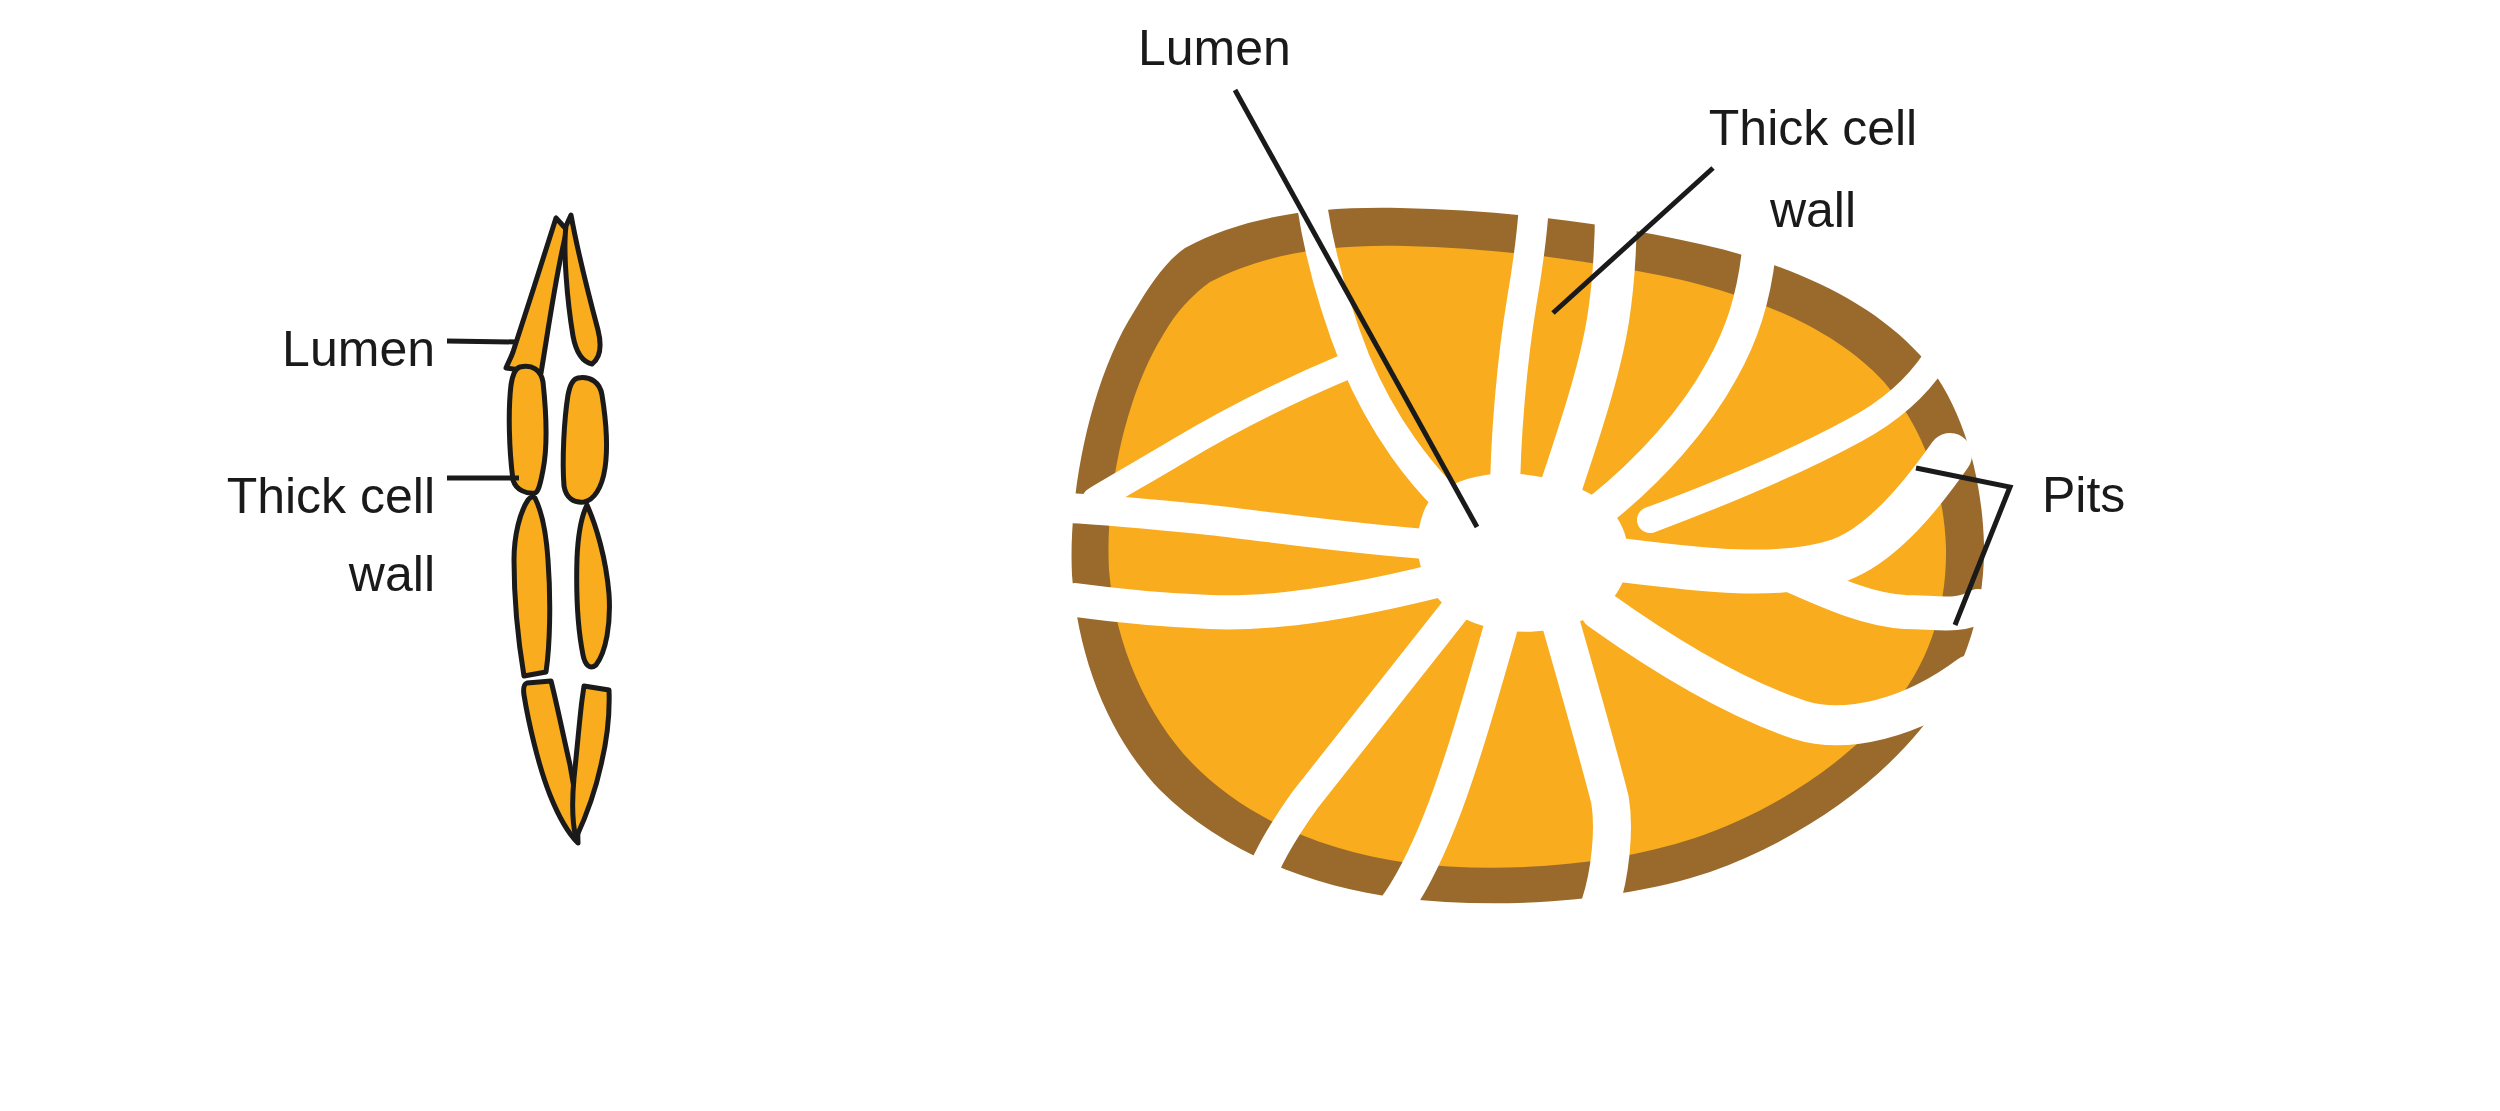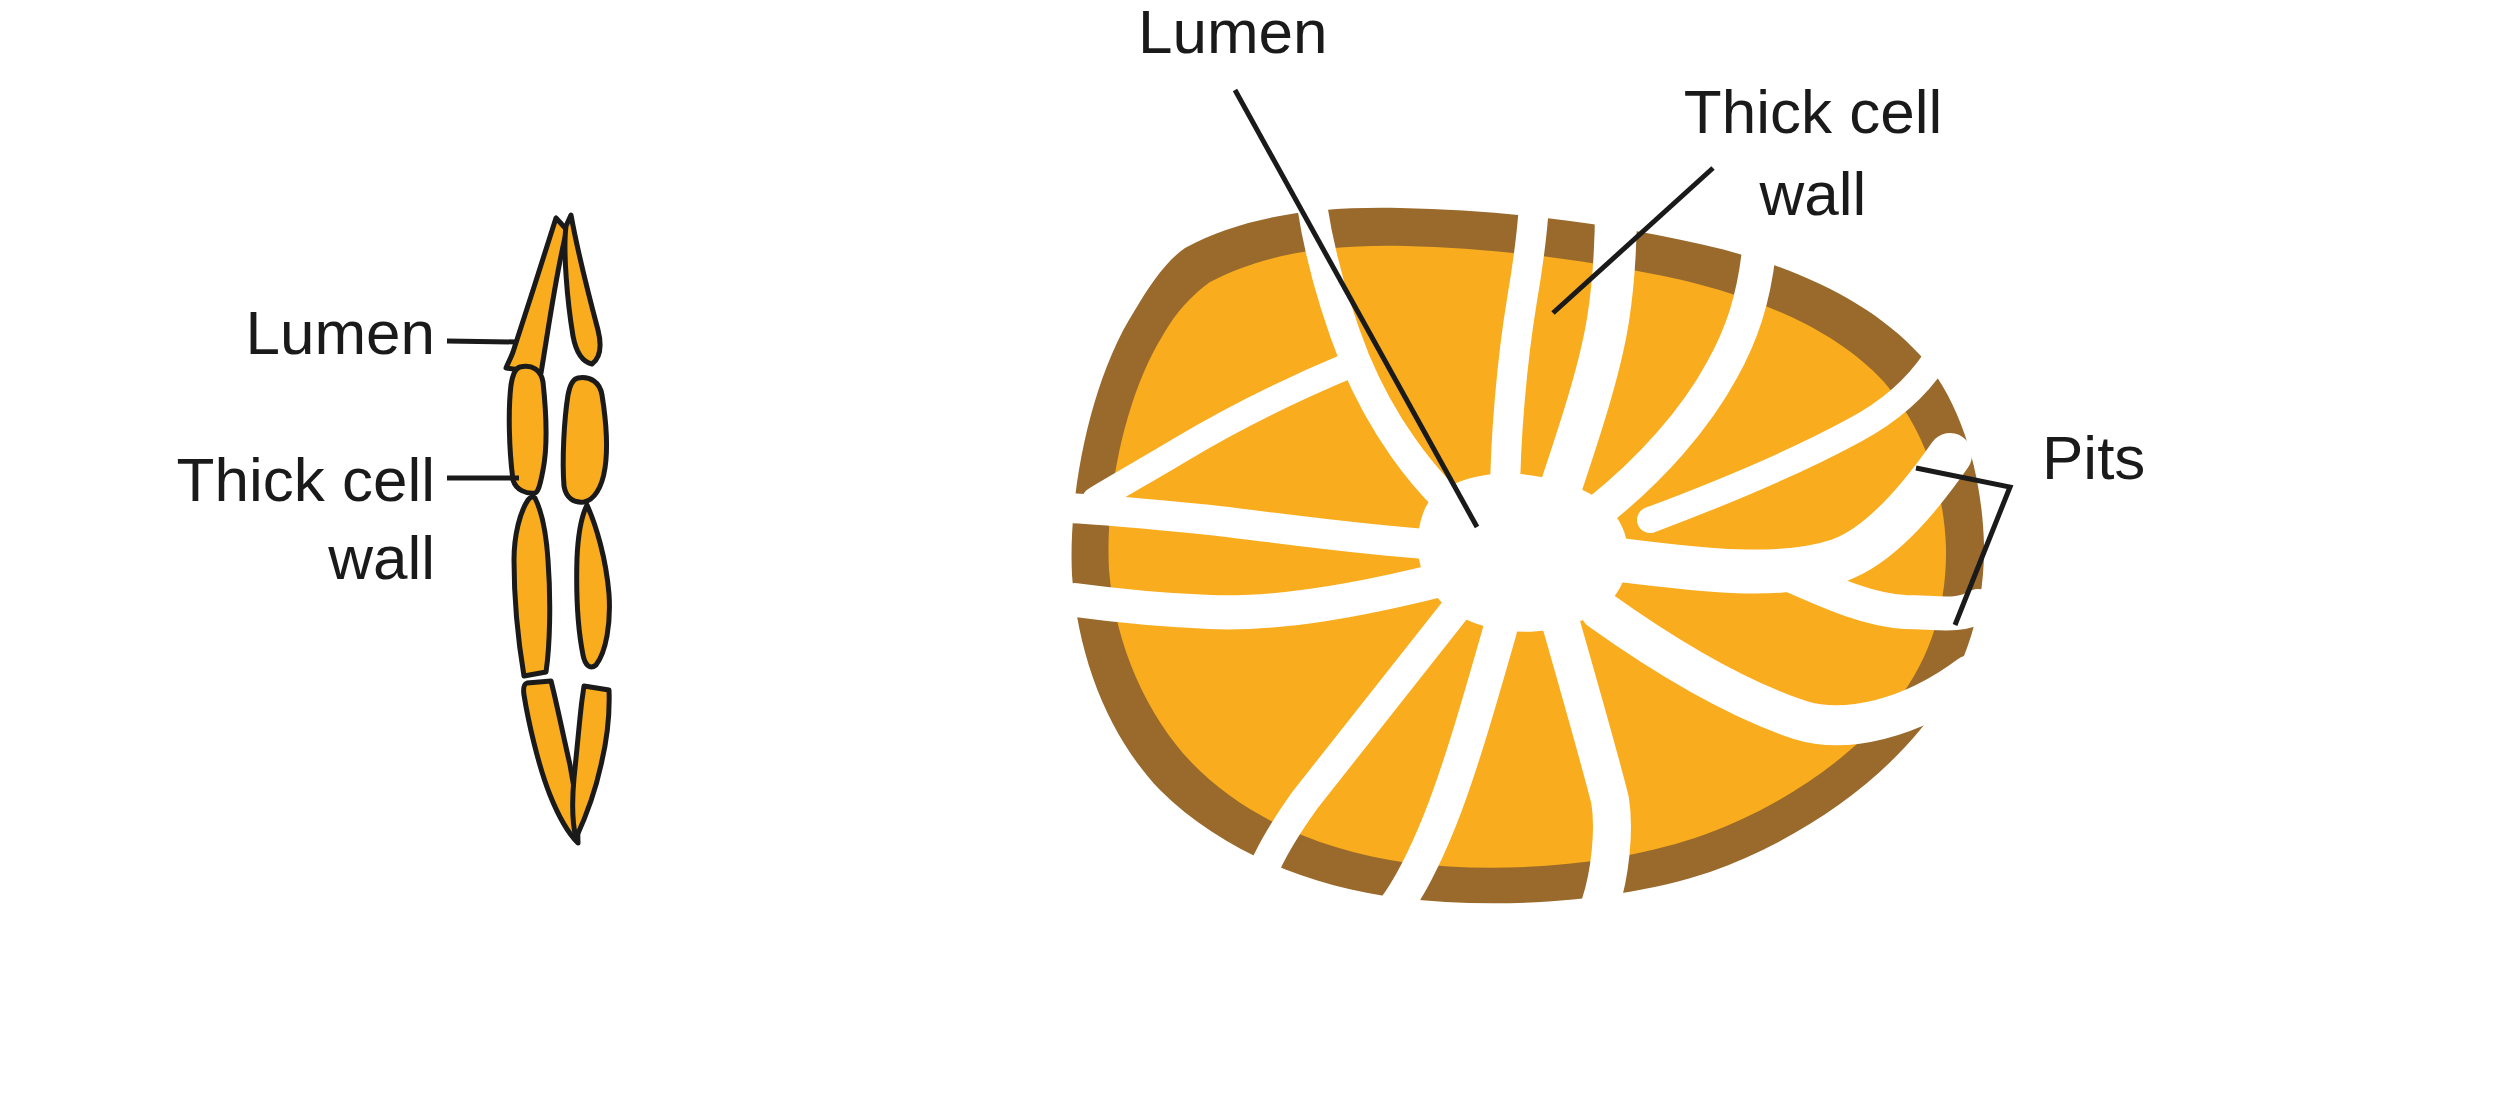--- a/index.html
+++ b/index.html
@@ -18,23 +18,24 @@
     stroke-linejoin:round;
   }
   .rim{fill:var(--wall-brown,#996A2B);}
   .flesh{fill:var(--cell-fill,#F8AC1E);}
   .pitch{stroke:var(--white,#FFFFFF);fill:none;stroke-linecap:round;}
   .lumenblob{fill:var(--white,#FFFFFF);}
   .leader{stroke:var(--outline,#1A1A1A);stroke-width:5;fill:none;stroke-linecap:butt;}
   .lbl{
     position:absolute;
     color:var(--label,#1A1A1A);
-    font-size:62px;
+    font-size:50px;
     line-height:62px;
     white-space:nowrap;
+    margin-top:16px;
   }
   .lbl.two{white-space:normal;}
   .caption{
     position:absolute;
     color:var(--label,#1A1A1A);
     font-size:72px;
     line-height:74px;
     font-weight:700;
     text-align:center;
     letter-spacing:-1px;
@@ -106,16 +107,16 @@
   </div>
 
 
   <div class="lbl" style="left:1138px;top:1px;">Lumen</div>
 
   <div class="lbl two" style="left:1613px;top:71px;width:400px;text-align:center;line-height:82px;">
     <div>Thick cell</div>
     <div>wall</div>
   </div>
 
-  <div class="lbl" style="left:2042px;top:427px;">Pits</div>
+  <div class="lbl" style="left:2042px;top:448px;">Pits</div>
 
 
 </div>
 
 </body></html>

